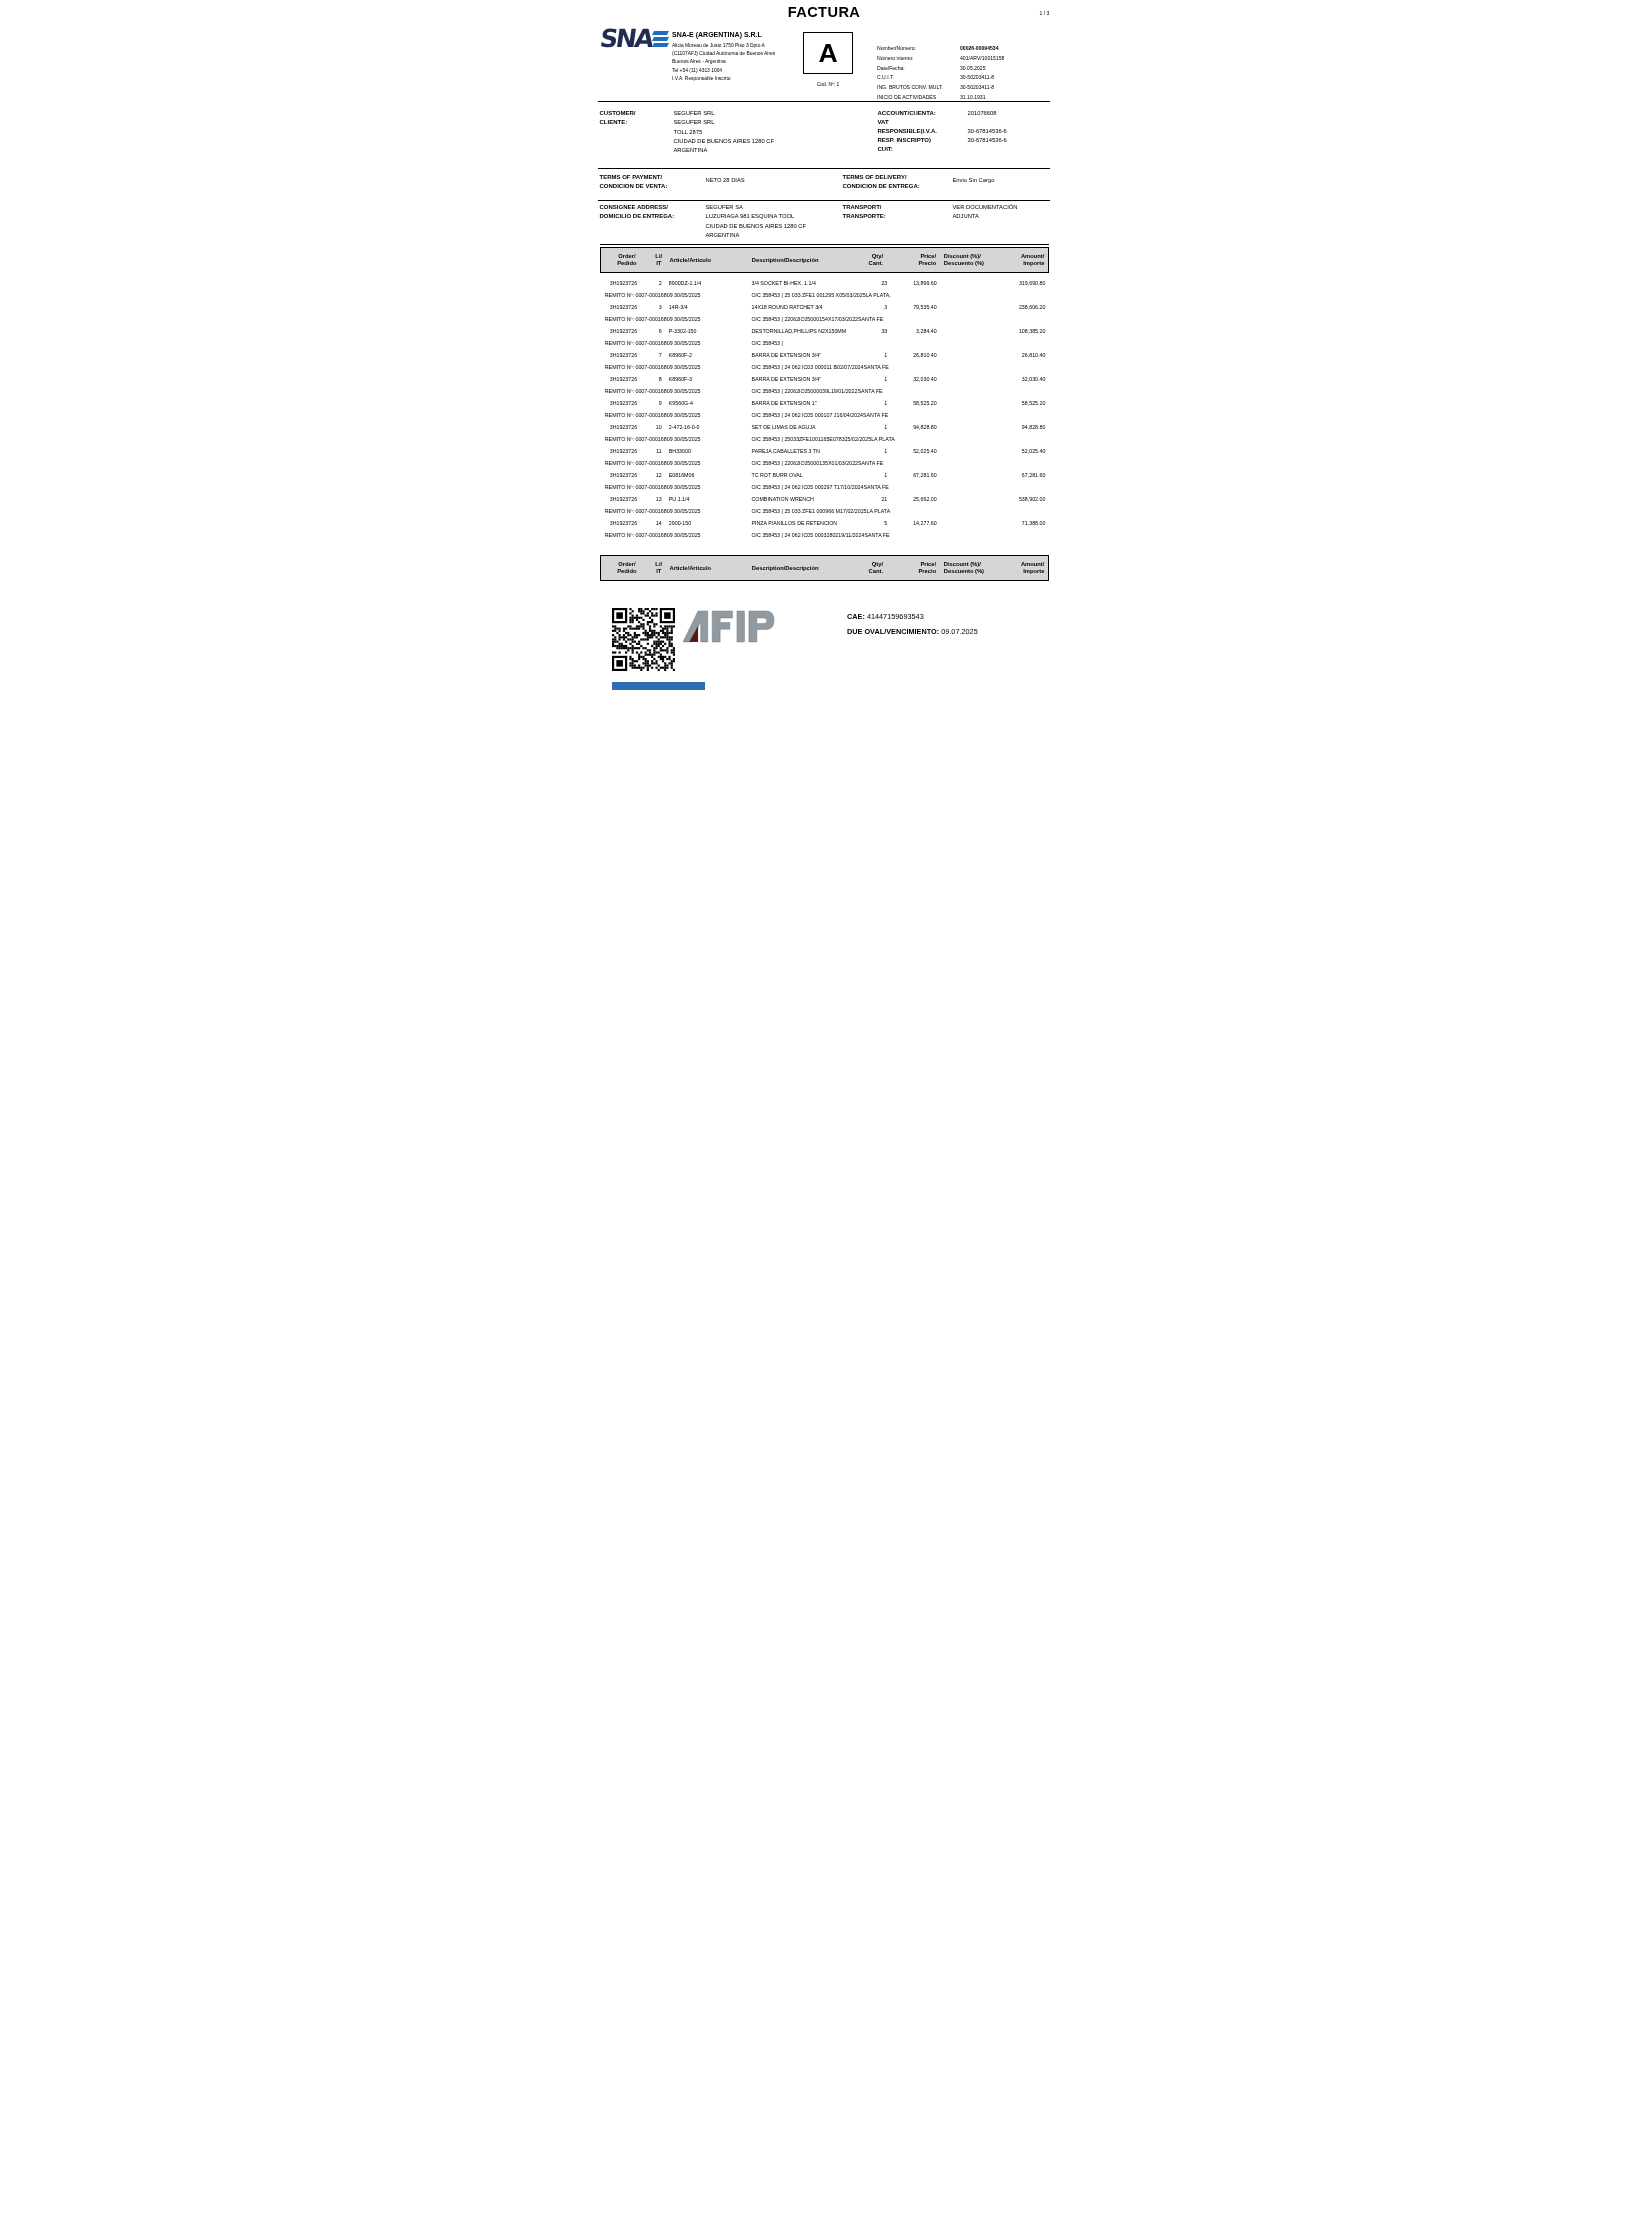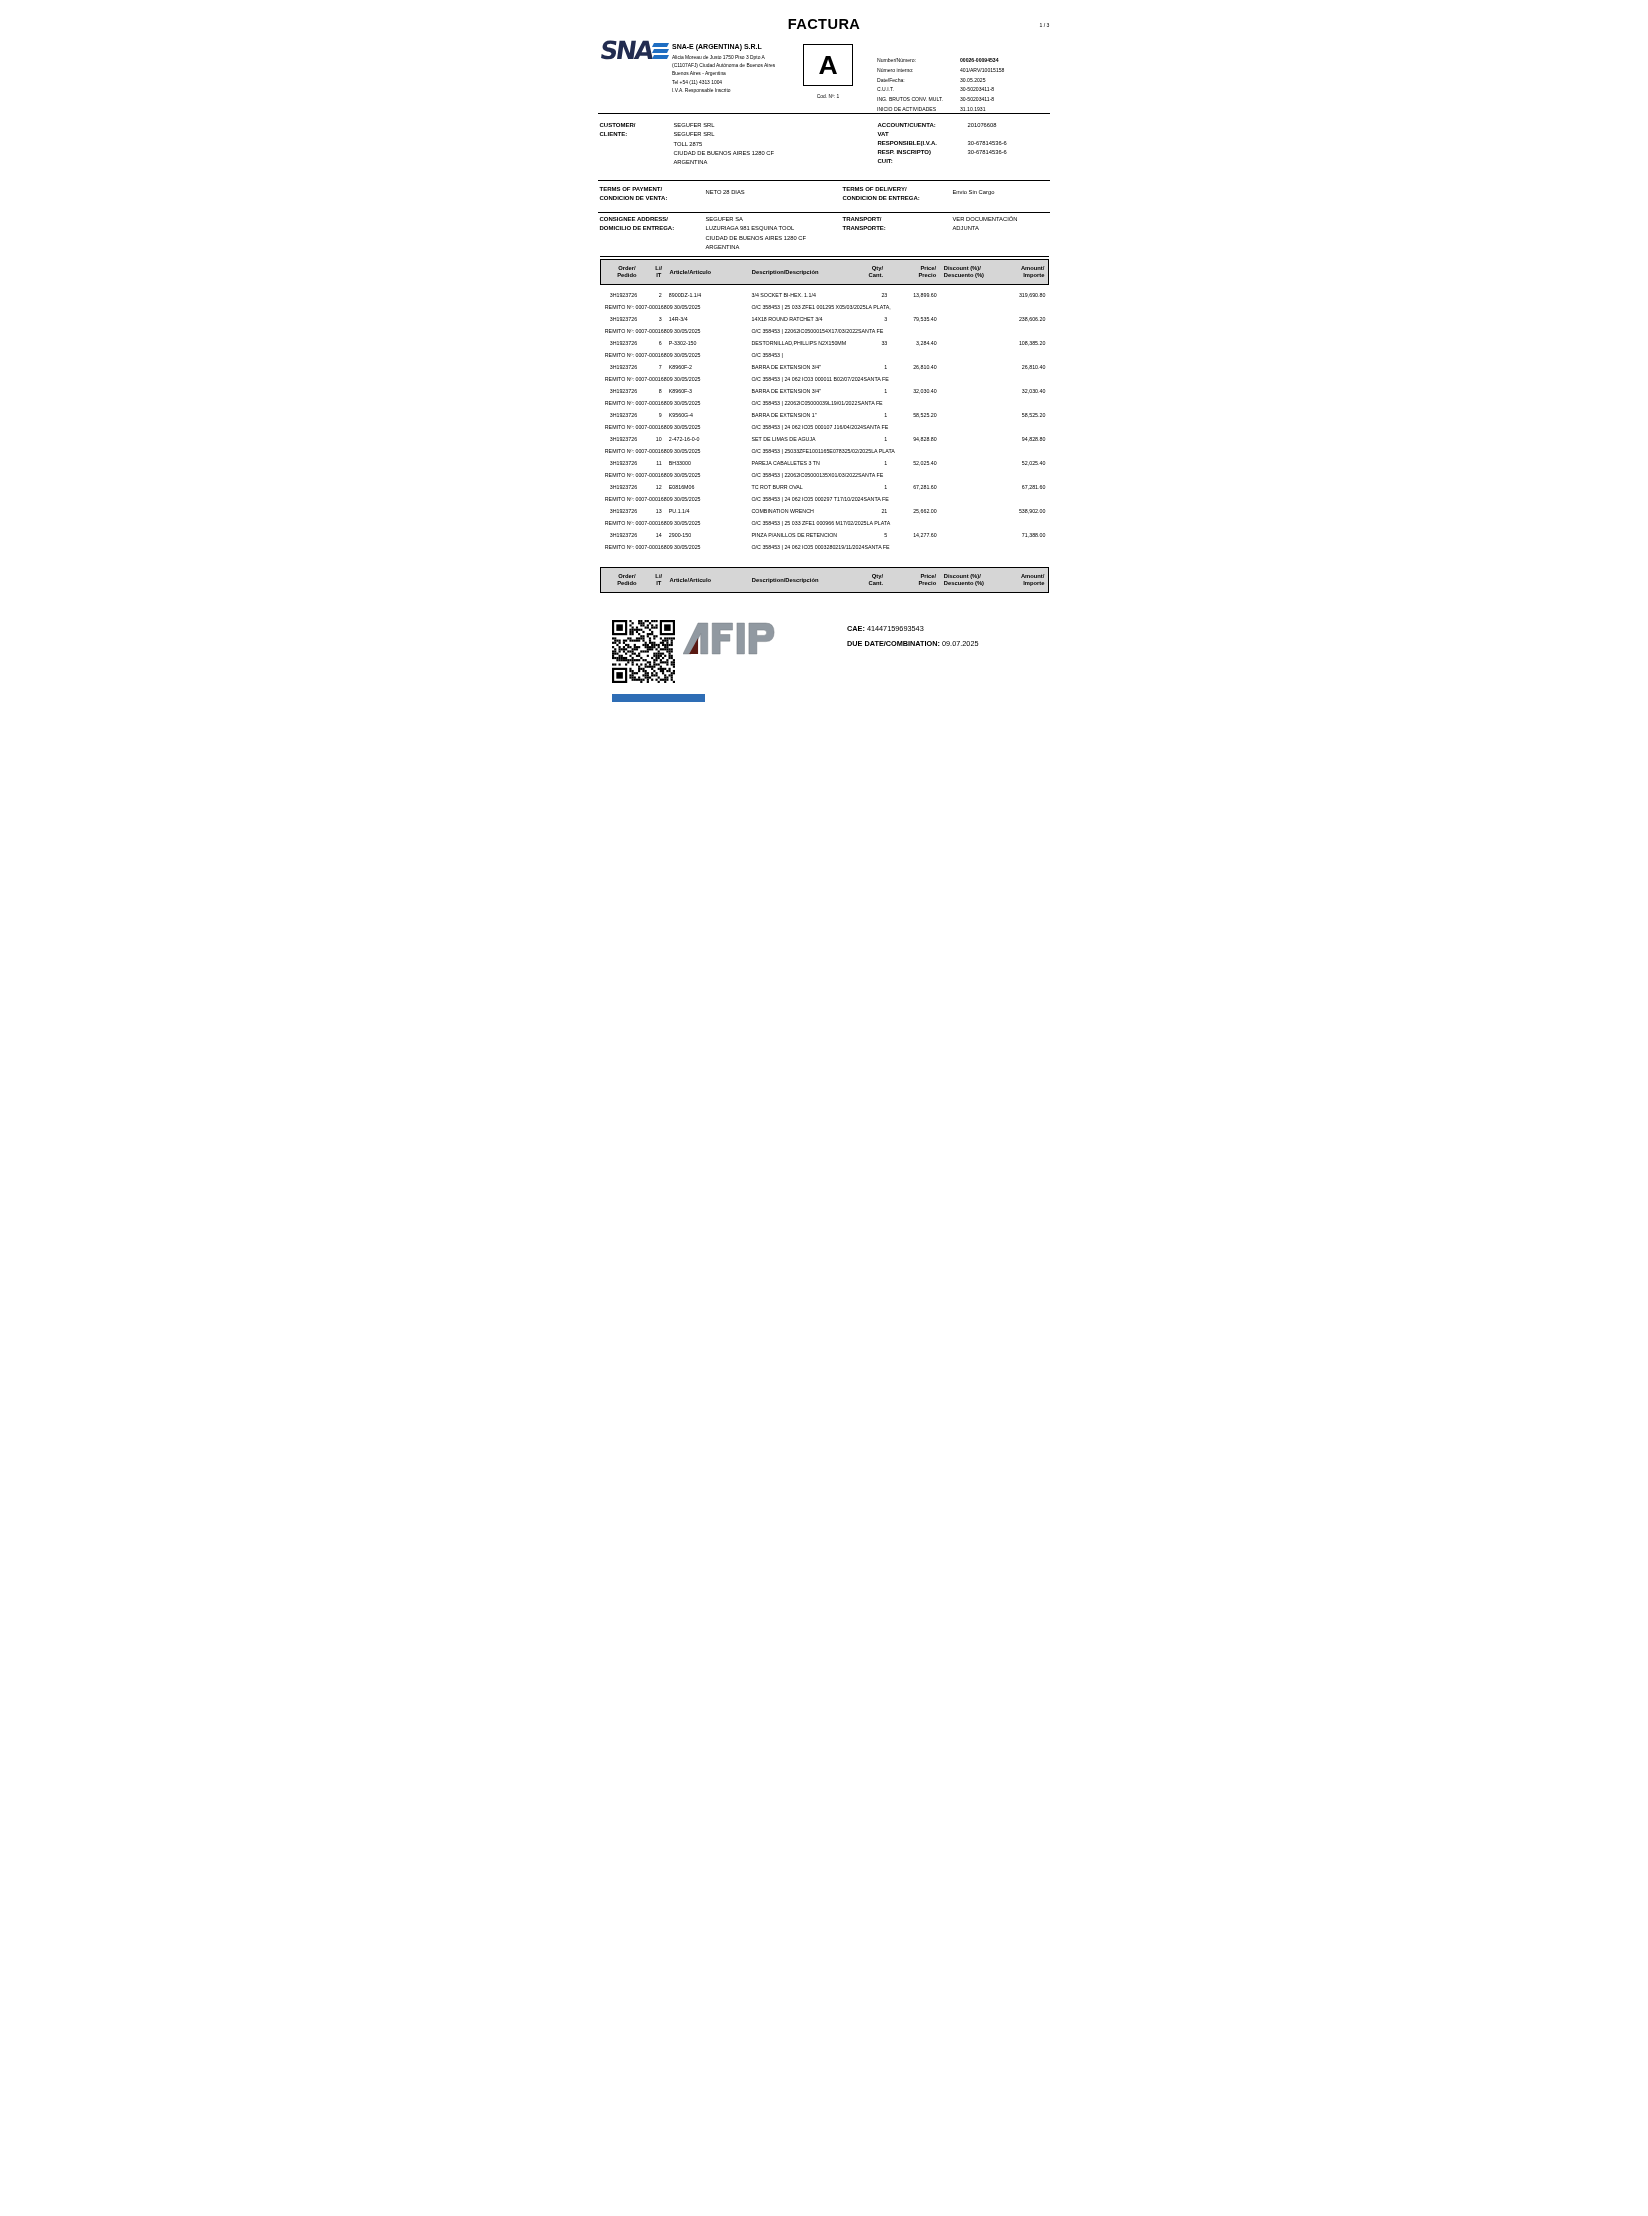--- a/index.html
+++ b/index.html
@@ -1,18 +1,18 @@
 <!DOCTYPE html>
 <html style="font-size:7px"><head>
 <meta charset="utf-8">
 <style>
   *{margin:0;padding:0;box-sizing:border-box}
   html,body{background:#ffffff}
   body{font-family:"Liberation Sans",sans-serif;color:#000}
-  .page{position:relative;width:488px;height:690px;margin:12px auto;background:#fff;overflow:hidden}
+  .page{position:relative;width:488px;height:690px;margin:0 auto;background:#fff;overflow:hidden}
 
   .title{position:absolute;top:3.5px;left:0;right:0;text-align:center;font-size:14.6px;font-weight:700;letter-spacing:0.4px}
   .page-num{position:absolute;top:9.8px;right:18.6px;font-size:5.1px}
 
   .logo{position:absolute;left:19.5px;top:28px;display:flex;align-items:flex-start}
   .sna-text{font-size:25px;line-height:22px;font-weight:800;color:#222c50;letter-spacing:-2.2px;display:inline-block;transform:skewX(-8deg);font-family:"DejaVu Sans",sans-serif}
   .sna-bars{display:inline-flex;flex-direction:column;gap:2.2px;margin-left:1.8px;margin-top:3.1px}
   .sna-bars i{width:14.6px;height:4px;background:#1f6ec2;transform:skewX(-26deg)}
 
   .company{position:absolute;left:92px;top:31px;width:133px}
@@ -820,21 +820,21 @@
       <path d="M149,74 V4 h38 q19,0 19,21 q0,21 -19,21 h-20 v28 z M167,20 v12 h16 q6,0 6,-6 q0,-6 -6,-6 z" fill="#9199a1" stroke="#6e747c" stroke-width="1"></path>
     </svg>
   </div>
 
   <div class="cae-block">
     <div class="cae-line">
       <b>CAE:</b>
       <span>41447159693543</span>
     </div>
     <div class="cae-line">
-      <b>DUE DATE/COMBINATION:</b>
+      <b>DUE OVAL/VENCIMIENTO:</b>
       <span>09.07.2025</span>
     </div>
   </div>
 
   <div class="bottom-bar"></div>
 
 </div>
 
 
 </body></html>

